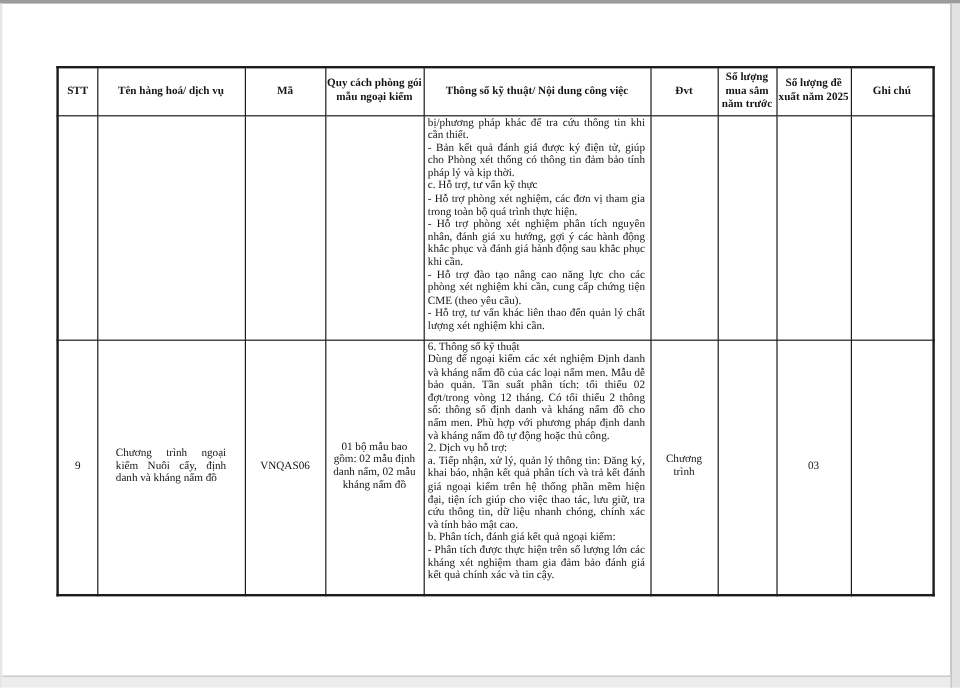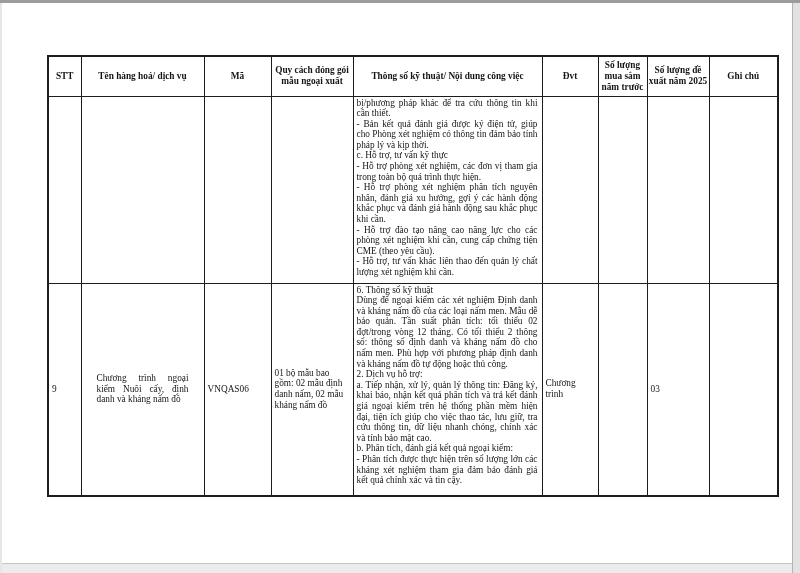--- a/index.html
+++ b/index.html
@@ -26,21 +26,21 @@
   }
   .doc-table th {
     font-weight:bold; text-align:center; vertical-align:middle;
     line-height:11px; padding:2px 1px;
   }
   .doc-table td { line-height:10.6px; padding:1px 3px; vertical-align:middle; }
   tr.row-header { height:40px; }
   tr.row-a  td  { height:182px; }
   tr.row-b  td  { height:207px; }
 
-  td.cell-center { }
+  td.cell-center { text-align:center; }
   td.cell-name   { text-align:justify; padding:2px 15px; }
   td.cell-spec   { vertical-align:top; text-align:justify; padding:1px 4px 1px 3px; }
   td.cell-spec p { margin:0; }
 </style>
 </head>
 <body>
 
 <div class="frame-top"></div>
 <div class="frame-left"></div>
 <div class="frame-right"></div>
@@ -56,37 +56,37 @@
       <col style="width:56px">
     <col style="width:49px">
       <col style="width:62px">
       <col style="width:69px">
   </colgroup>
   <thead>
     <tr class="row-header">
       <th>STT</th>
       <th>Tên hàng hoá/ dịch vụ</th>
       <th>Mã</th>
-      <th>Quy cách đóng gói mẫu ngoại xuất</th>
+      <th>Quy cách phòng gói mẫu ngoại kiểm</th>
       <th>Thông số kỹ thuật/ Nội dung công việc</th>
       <th>Đvt</th>
       <th>Số lượng mua sắm năm trước</th>
       <th>Số lượng đề xuất năm 2025</th>
       <th>Ghi chú</th>
     </tr>
   </thead>
   <tbody>
     <tr class="row-a">
       <td class="cell-center"></td>
       <td class="cell-name"></td>
       <td class="cell-center"></td>
       <td class="cell-center"></td>
       <td class="cell-spec">
           <p>bị/phương pháp khác để tra cứu thông tin khi cần thiết.</p>
-          <p>- Bản kết quả đánh giá được ký điện tử, giúp cho Phòng xét nghiệm có thông tin đảm bảo tính pháp lý và kịp thời.</p>
+          <p>- Bản kết quả đánh giá được ký điện tử, giúp cho Phòng xét thống có thông tin đảm bảo tính pháp lý và kịp thời.</p>
           <p>c. Hỗ trợ, tư vấn kỹ thực</p>
           <p>- Hỗ trợ phòng xét nghiệm, các đơn vị tham gia trong toàn bộ quá trình thực hiện.</p>
           <p>- Hỗ trợ phòng xét nghiệm phân tích nguyên nhân, đánh giá xu hướng, gợi ý các hành động khắc phục và đánh giá hành động sau khắc phục khi cần.</p>
           <p>- Hỗ trợ đào tạo nâng cao năng lực cho các phòng xét nghiệm khi cần, cung cấp chứng tiện CME (theo yêu cầu).</p>
           <p>- Hỗ trợ, tư vấn khác liên thao đến quản lý chất lượng xét nghiệm khi cần.</p>
         </td>
       <td class="cell-center"></td>
       <td class="cell-center"></td>
       <td class="cell-center"></td>
       <td class="cell-center"></td>

